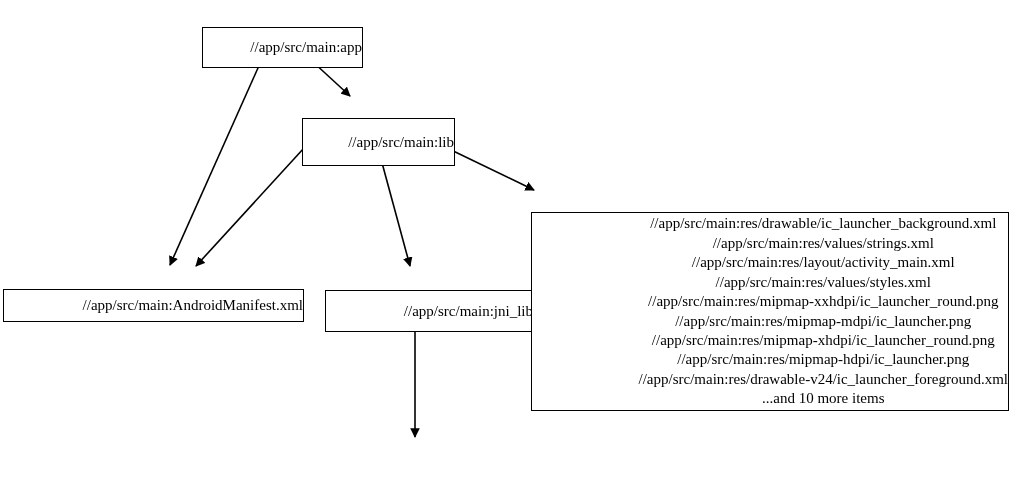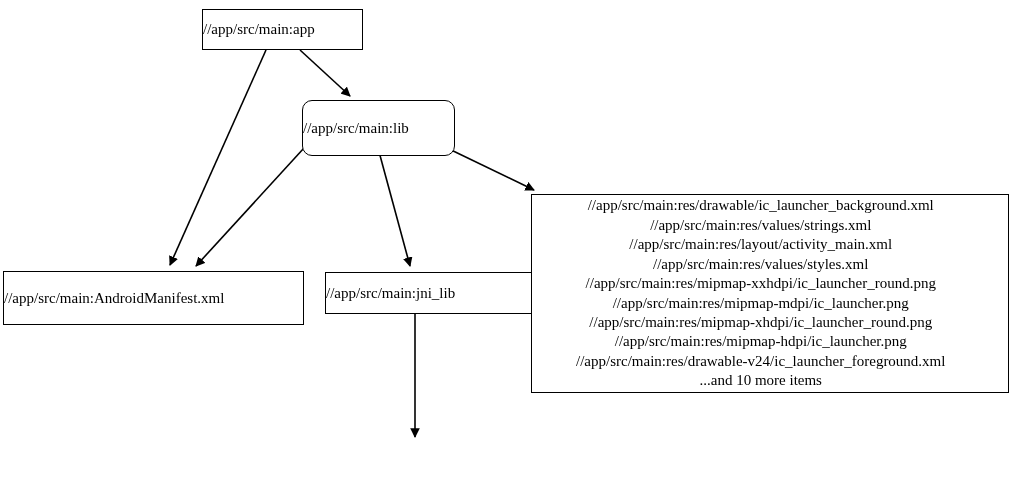--- a/index.html
+++ b/index.html
@@ -13,39 +13,40 @@
   }
   #graph{position:absolute;left:0;top:0;width:1018px;height:496px;}
   .edges{position:absolute;left:0;top:0;width:1018px;height:496px;}
   .node{
     position:absolute;
     box-sizing:border-box;
     border:1px solid #000000;
     background:#ffffff;
     display:flex;
     align-items:center;
-    justify-content:flex-start;
+    justify-content:flex-end;
     text-align:center;
     color:#000000;
+    margin-top:18px;
   }
   .node .label{
     display:block;
     font-size:15px;
     line-height:17px;
     white-space:pre;
   }
   .node.multiline .label{
     font-size:15px;
     line-height:19.4px;
     white-space:pre-line;
   }
   
   #node-app       {left:202px; top:9px;   width:161px; height:41px;}
-  #node-lib       {left:302px; top:100px; width:153px; height:56px;border-radius:10px;}
-  #node-manifest  {left:3px;   top:271px; width:301px; height:54px;}
+  #node-lib       {left:302px; top:100px; width:153px; height:48px;}
+  #node-manifest  {left:3px;   top:271px; width:301px; height:33px;}
   #node-jni       {left:325px; top:272px; width:209px; height:42px;}
   #node-nativelib {left:280px; top:443px; width:268px; height:49px;}
   #node-reslist   {left:531px; top:194px; width:478px; height:199px;padding-left:44px;}
 </style>
 </head>
 <body>
 
 <div id="graph">
 
   <svg class="edges" viewBox="0 0 1018 496" width="1018" height="496" xmlns="http://www.w3.org/2000/svg">

